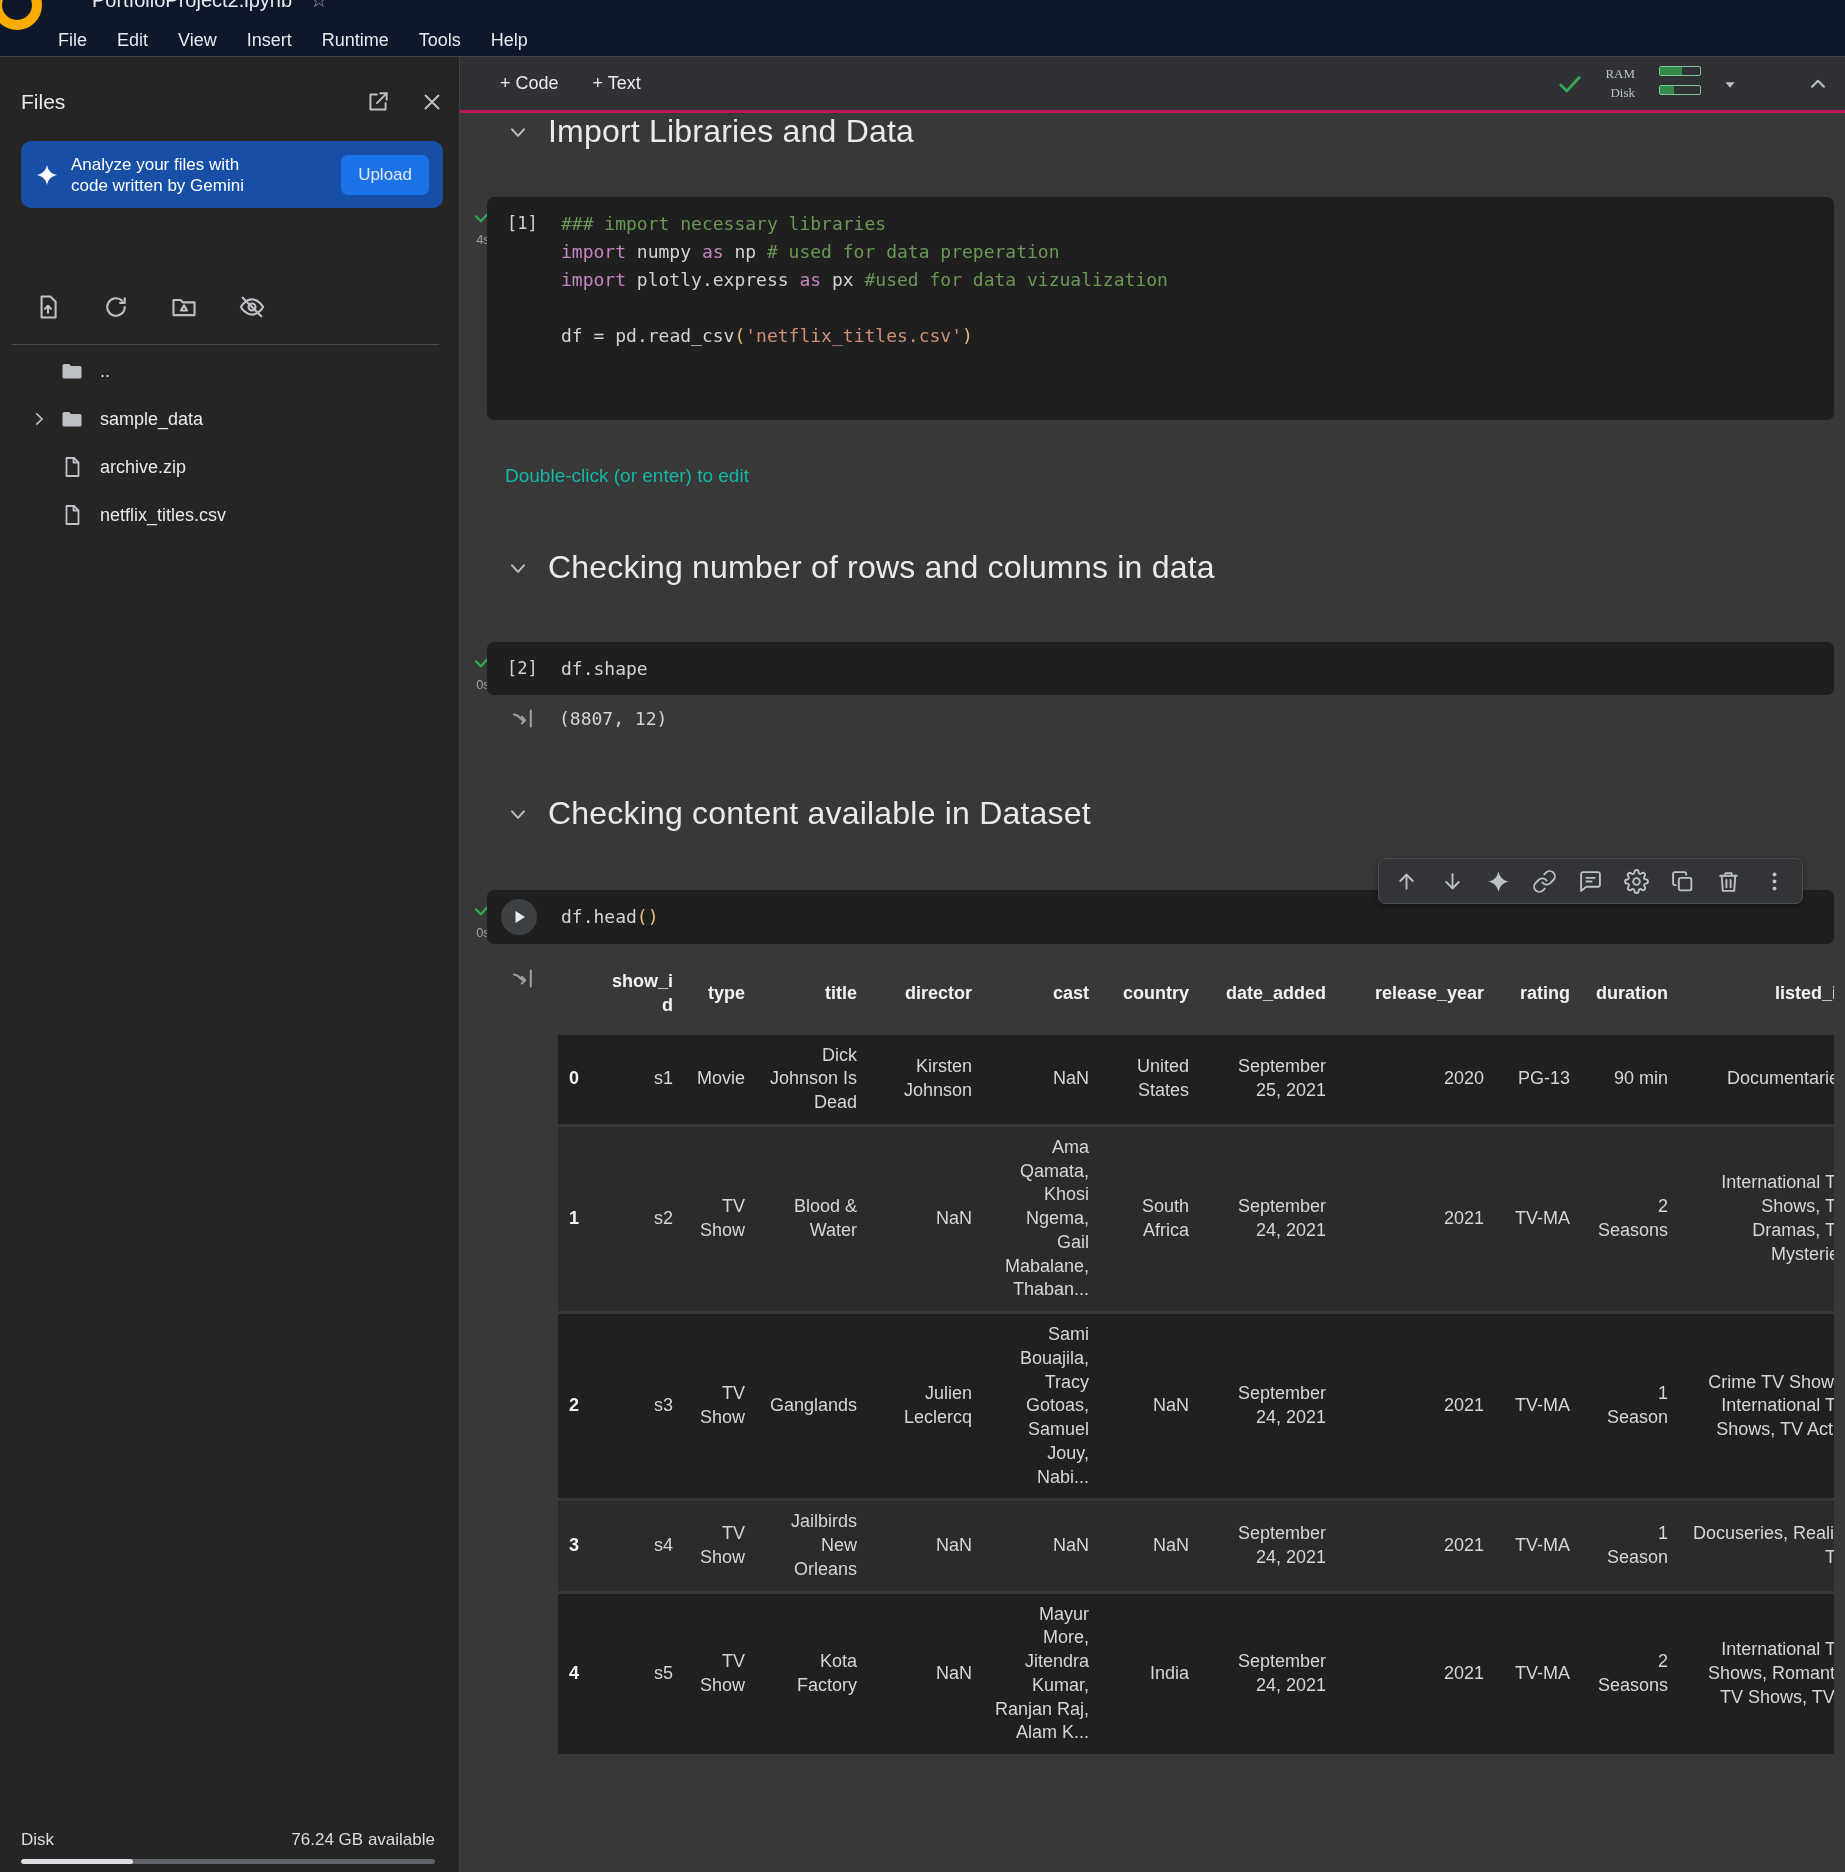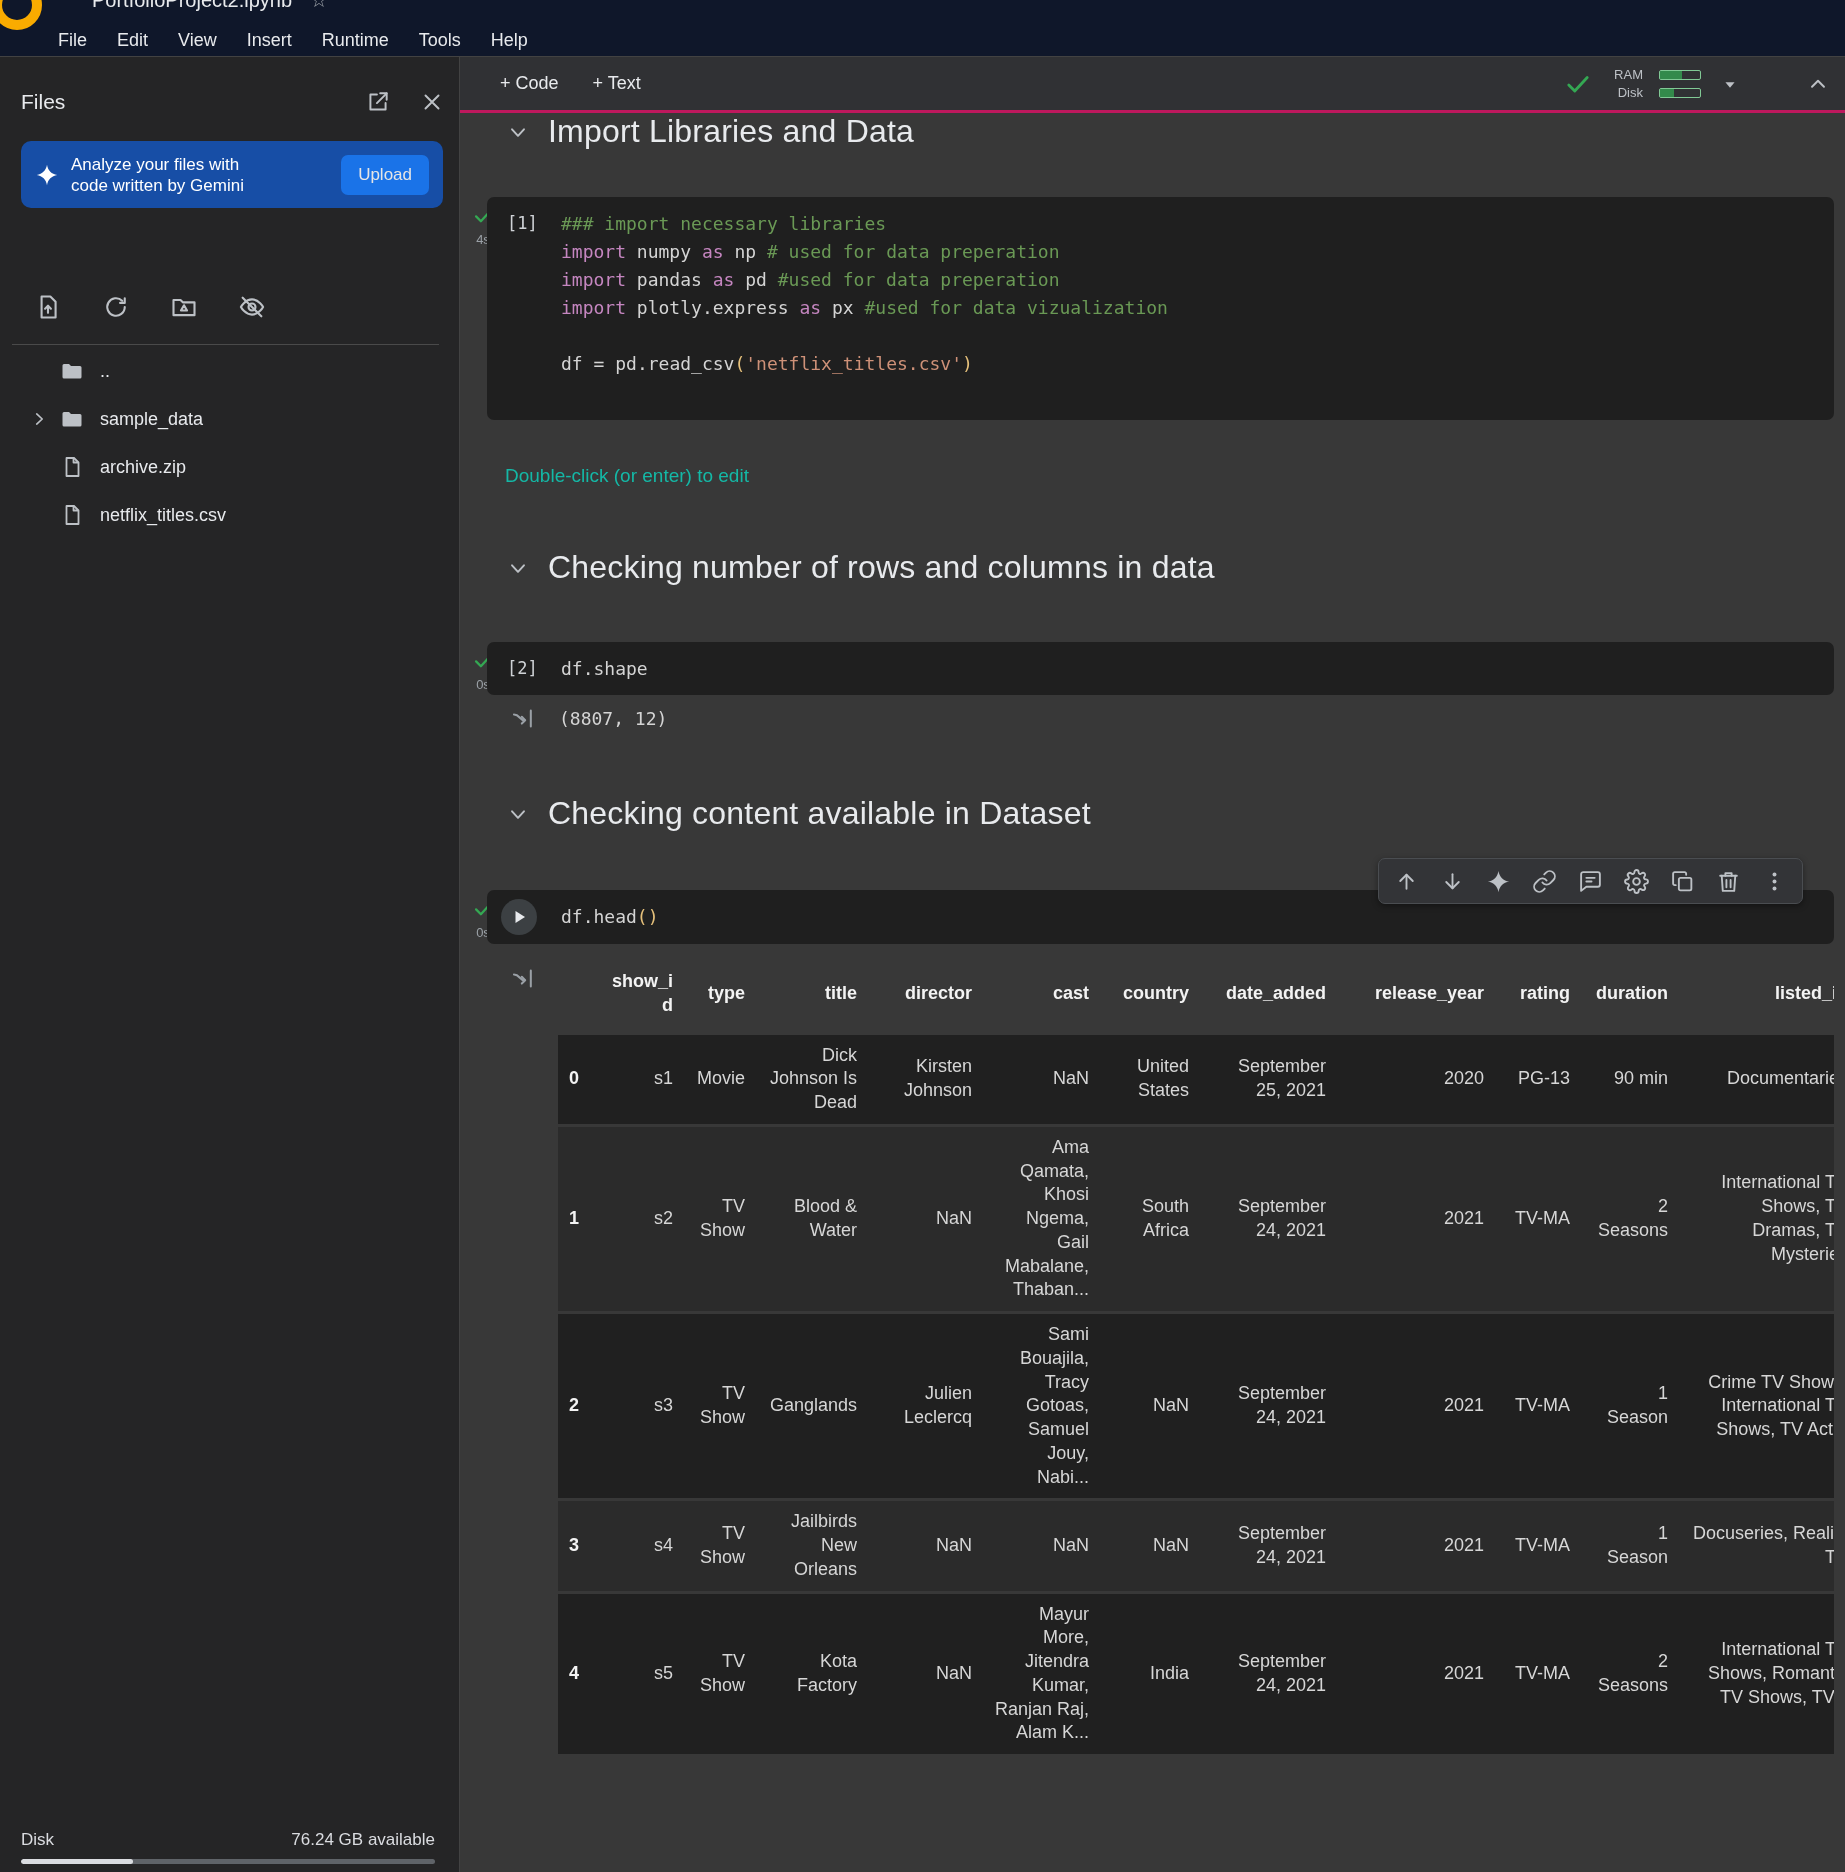--- a/index.html
+++ b/index.html
@@ -44,21 +44,21 @@
   .disk-fill { height:100%; width:27%; background:#dadce0; border-radius:3px; }
 
   
   .main { position:absolute; top:57px; left:460px; right:0; bottom:0; }
   .nb-toolbar { position:absolute; top:0; left:0; right:0; height:56px; background:#303134; border-bottom:3px solid #be185d; display:flex; align-items:center; padding:0 14px 0 40px; }
   .add-btn { background:none; border:none; color:#e8eaed; font-size:18px; font-family:inherit; margin-right:34px; display:flex; align-items:center; gap:8px; }
   .tb-right { margin-left:auto; display:flex; align-items:center; gap:18px; }
   .check-icon { width:26px; height:26px; color:#34a853; }
   .check-icon svg { width:100%; height:100%; }
   .resource { display:flex; flex-direction:column; gap:3px; }
-  .res-row { display:flex; align-items:center; gap:16px; }
+  .res-row { display:flex; gap:24px;font-family:Liberation Serif, serif; }
   .res-label { font-size:13px; color:#bdc1c6; width:34px; text-align:right; }
   .res-bar { width:42px; height:10px; border:1px solid #81c995; border-radius:2px; position:relative; overflow:hidden; }
   .res-fill { position:absolute; left:0; top:0; bottom:0; background:#34a853; opacity:.75; }
   .caret { width:22px; height:22px; color:#bdc1c6; }
   .caret svg { width:100%; height:100%; }
   .collapse-btn { margin-left:46px; width:26px; height:26px; color:#bdc1c6; background:none; border:none; padding:0; }
   .collapse-btn svg { width:100%; height:100%; }
 
   .content { position:absolute; top:56px; left:0; right:0; bottom:0; overflow:hidden; }
 
@@ -285,21 +285,20 @@
         <span class="g-check"><svg viewBox="0 0 24 24" fill="none" stroke="currentColor" stroke-width="2.6" stroke-linecap="round" stroke-linejoin="round">
               <polyline points="3.5,13 9,18.5 20.5,6"></polyline>
             </svg></span>
         <div class="g-time">4s</div>
       </div>
       <div class="cell" style="top:84px; height:223px;">
         <span class="exec">[1]</span>
         <div class="code-block" id="code1">
             <div class="code-line"><span class="tok-com">### import necessary libraries</span></div>
             <div class="code-line"><span class="tok-kw">import </span><span class="tok-pl">numpy </span><span class="tok-kw">as </span><span class="tok-pl">np </span><span class="tok-com"># used for data preperation</span></div>
-            <div class="code-line"><span class="tok-kw">import </span><span class="tok-pl">pandas </span><span class="tok-kw">as </span><span class="tok-pl">pd </span><span class="tok-com">#used for data preperation</span></div>
             <div class="code-line"><span class="tok-kw">import </span><span class="tok-pl">plotly.express </span><span class="tok-kw">as </span><span class="tok-pl">px </span><span class="tok-com">#used for data vizualization</span></div>
             <div class="code-line">&nbsp;</div>
             <div class="code-line"><span class="tok-pl">df </span><span class="tok-pl">= </span><span class="tok-pl">pd.read_csv</span><span class="tok-br">(</span><span class="tok-str">'netflix_titles.csv'</span><span class="tok-br">)</span></div>
           </div>
       </div>
 
       <div style="position:absolute; left:45px; top:352px; font-size:19px; color:#14b8a6;">Double-click (or enter) to edit</div>
 
       <div class="heading" style="top:436px;">
         <span class="chev"><svg viewBox="0 0 24 24" fill="none" stroke="currentColor" stroke-width="1.8" stroke-linecap="round" stroke-linejoin="round">

